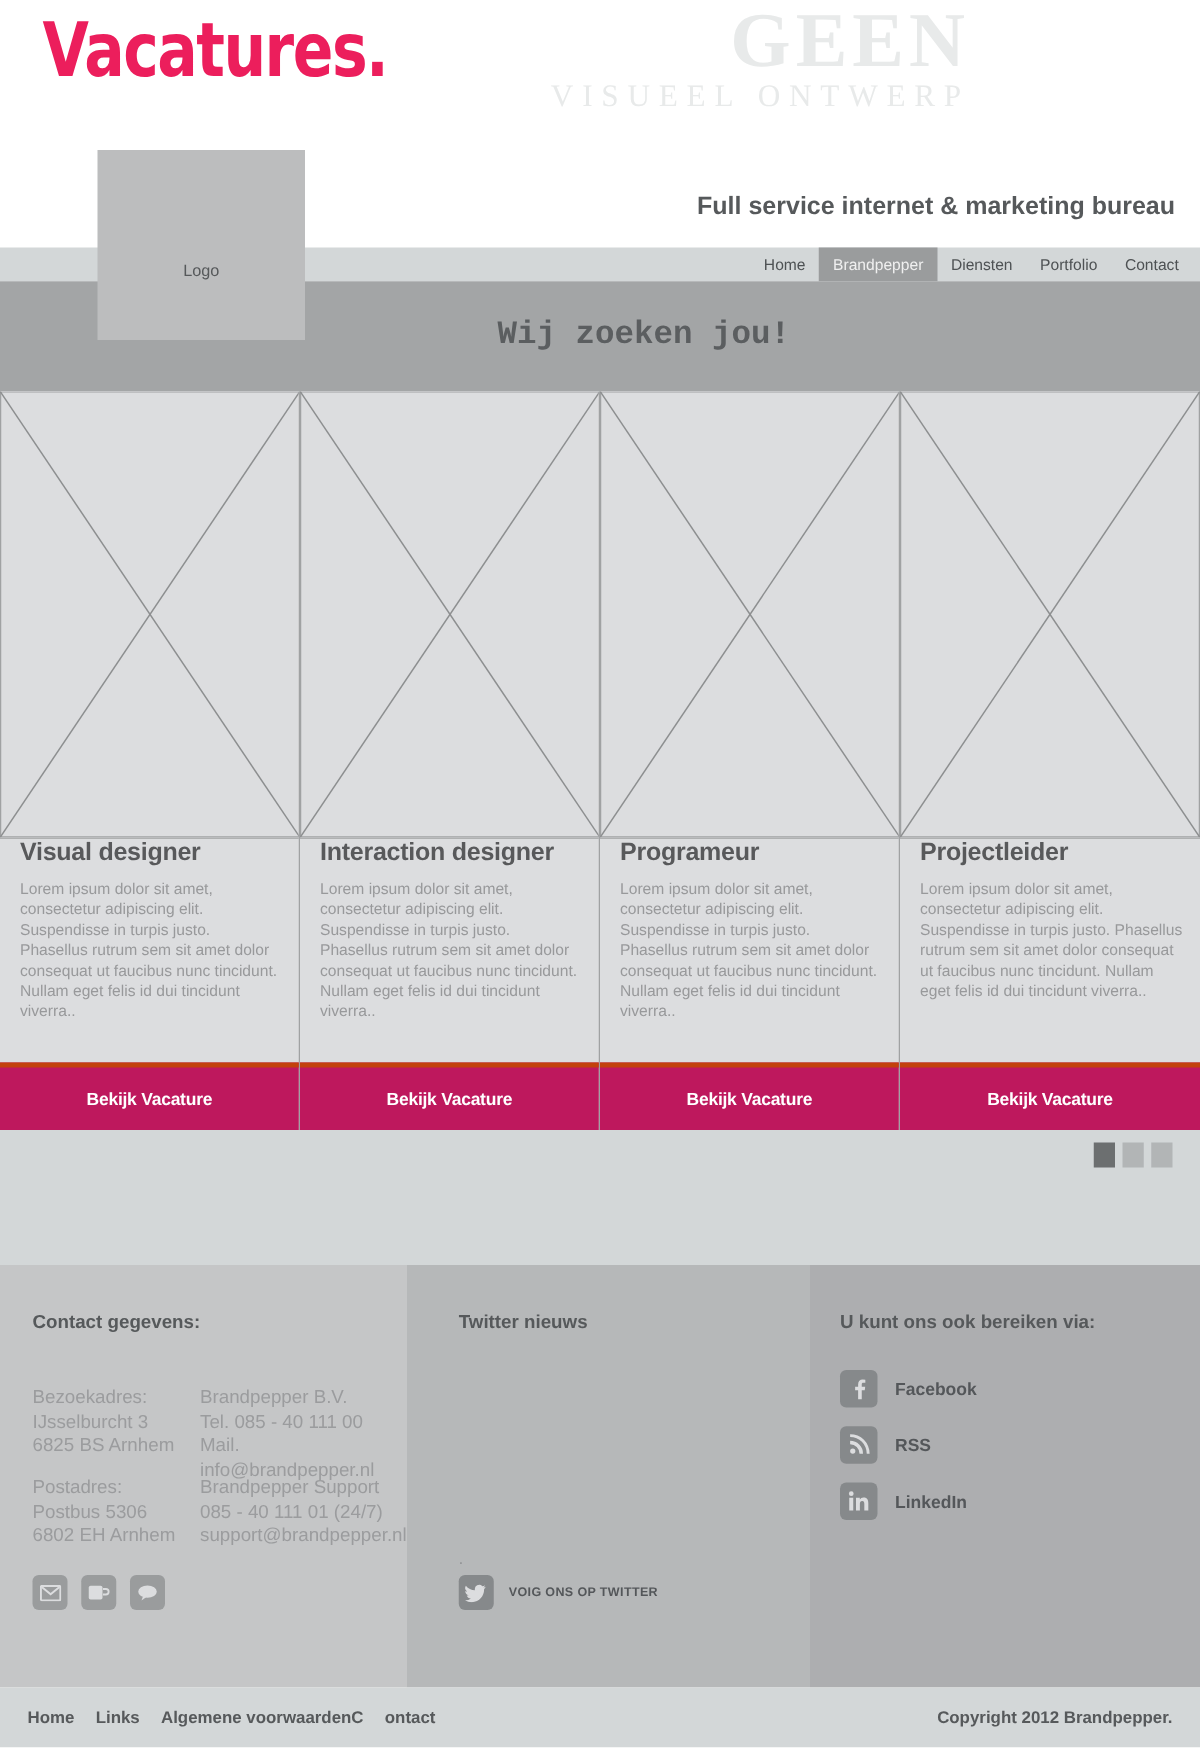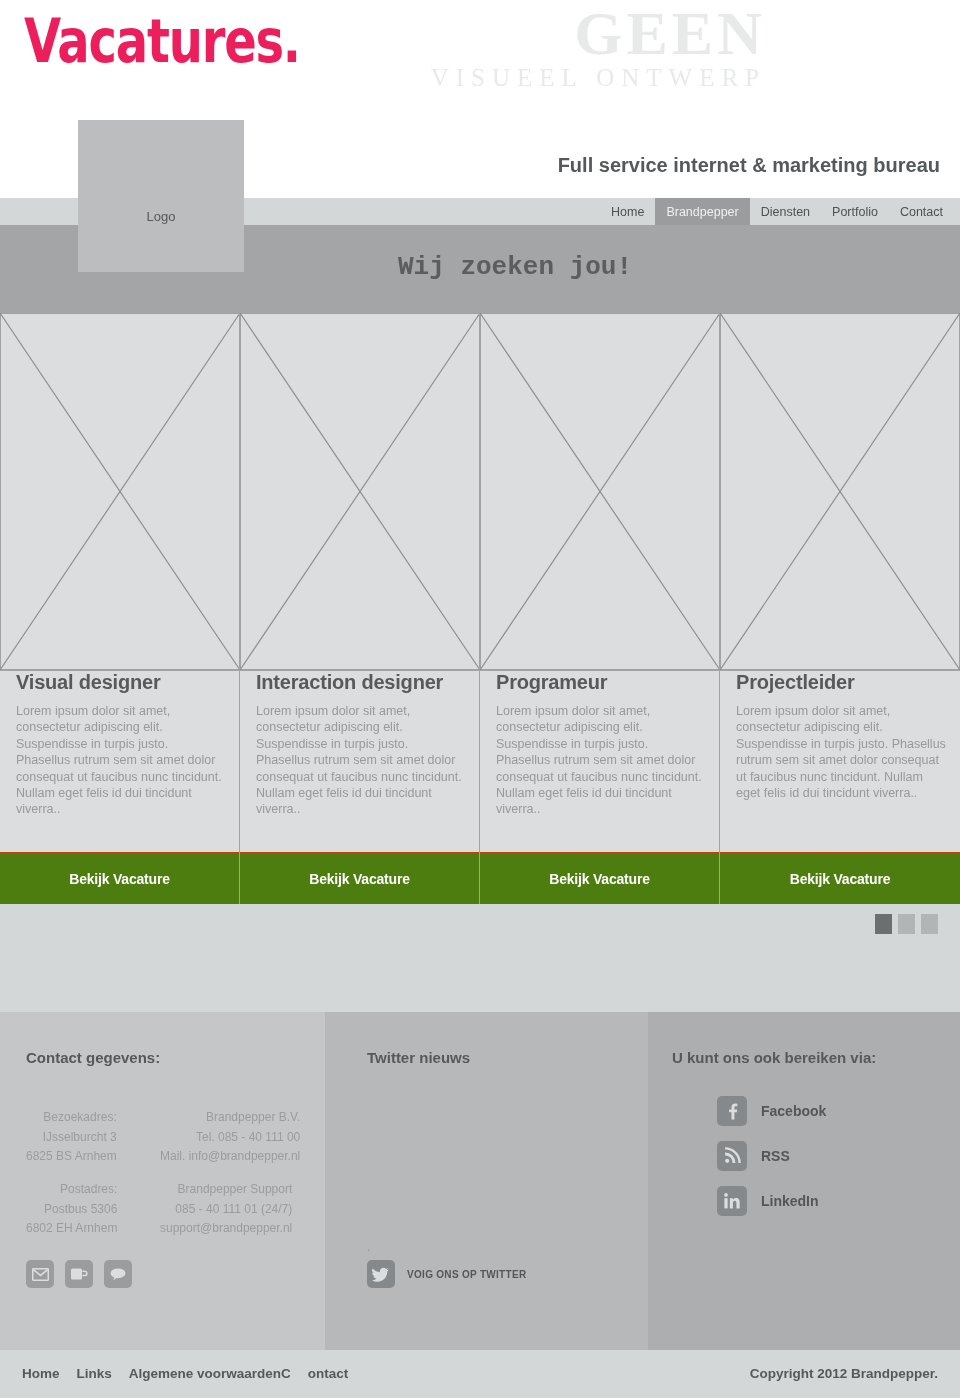--- a/index.html
+++ b/index.html
@@ -11,21 +11,21 @@
     width: 960px;
     height: 1398px;
     position: relative;
     font-family: "Liberation Sans", sans-serif;
     overflow: hidden;
   }
 
   
   .top-band {
     position: absolute;
-    left: 2px; top: 0;
+    left: 12px; top: 0;
     width: 796px; height: 120px;
     background: #ffffff;
   }
   .page-title {
     position: absolute;
     left: 22px; top: 6px;
     font-family: "DejaVu Sans", sans-serif;
     font-size: 60px;
     font-weight: 700;
     letter-spacing: -1.5px;
@@ -176,22 +176,22 @@
     letter-spacing: -0.2px;
   }
   .card-text {
     font-size: 12.5px;
     line-height: 16.4px;
     color: #98999b;
     margin: 0;
   }
   .card-cta {
     height: 50px;
-    background: #4d7c0f;
-    border-top: 2px solid #c2410c;
+    background: #be185d;
+    border-top: 4px solid #c2410c;
     display: flex;
     align-items: center;
     justify-content: center;
   }
   .card-cta span {
     font-size: 14px;
     font-weight: 700;
     color: #ffffff;
     letter-spacing: -0.2px;
   }
@@ -214,42 +214,41 @@
     background: #b2b5b6;
   }
   .pager-dot.active { background: #6c6f70; }
 
   
   .foot {
     position: absolute;
     left: 0; top: 1012px;
     width: 960px; height: 338px;
     display: flex;
-    text-align: right;
   }
   .foot-col { position: relative; box-sizing: border-box; }
   .fc1 { width: 325px; background: #c5c6c7; }
   .fc2 { width: 323px; background: #b6b8b9; }
   .fc3 { width: 312px; background: #adaeb0; }
 
   .foot-head {
     position: absolute;
     top: 37px;
     font-size: 15px;
     font-weight: 700;
     color: #56595b;
     white-space: nowrap;
   }
   .fc1 .foot-head { left: 26px; }
   .fc2 .foot-head { left: 42px; }
   .fc3 .foot-head { left: 24px; }
 
   .addr-block {
     position: absolute;
-    font-size: 12px;
+    font-size: 15px;
     line-height: 19.5px;
     color: #9b9c9e;
     white-space: pre-line;
   }
   .addr-l1 { left: 26px; top: 96px; }
   .addr-r1 { left: 160px; top: 96px; }
   .addr-l2 { left: 26px; top: 168px; }
   .addr-r2 { left: 160px; top: 168px; }
 
   .contact-icons {
@@ -302,21 +301,20 @@
     position: absolute;
     left: 24px; top: 84px;
     display: flex;
     flex-direction: column;
     gap: 15px;
   }
   .social-row {
     display: flex;
     align-items: center;
     gap: 14px;
-    margin-left: 45px;
   }
   .social-row .label {
     font-size: 14px;
     font-weight: 700;
     color: #54575a;
   }
   .sq-icon.social { background: #86898b; width: 30px; height: 30px; }
 
   
   .bottombar {

